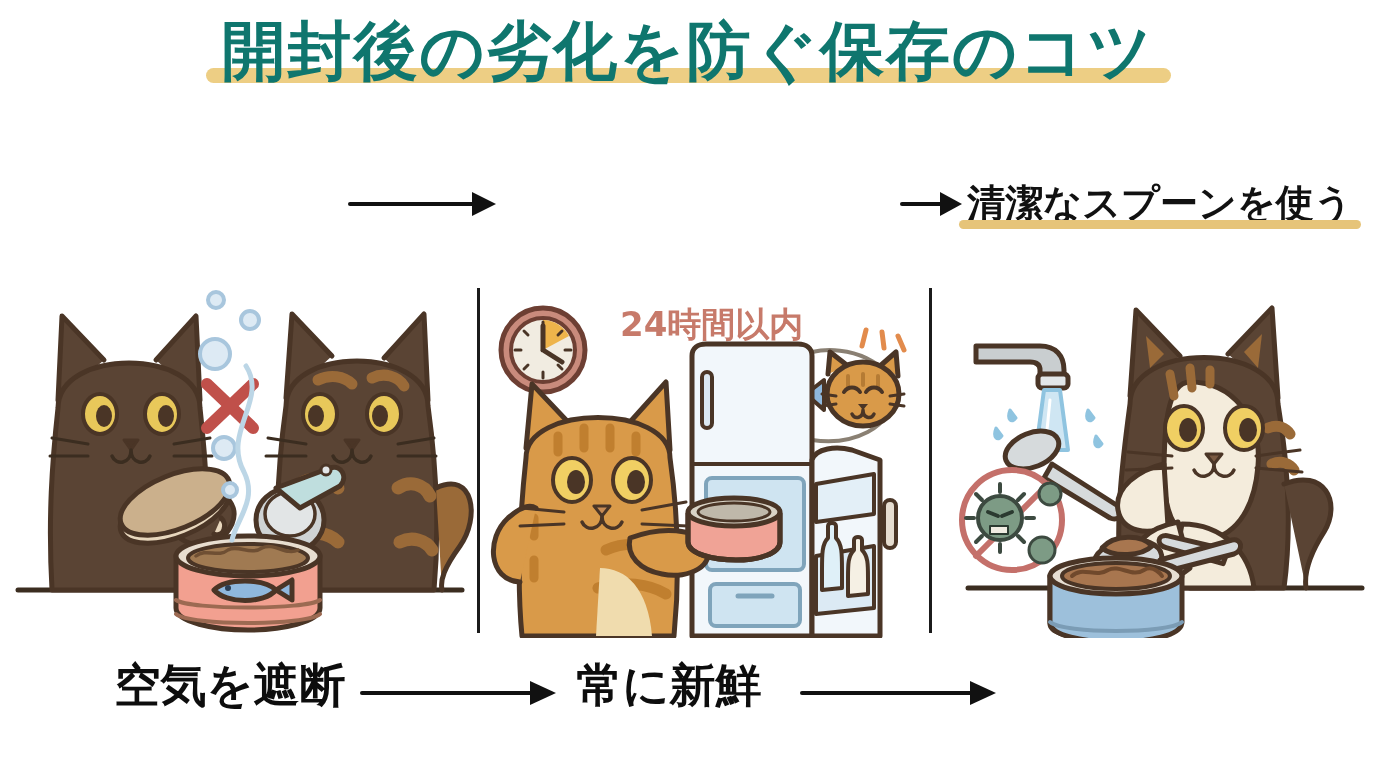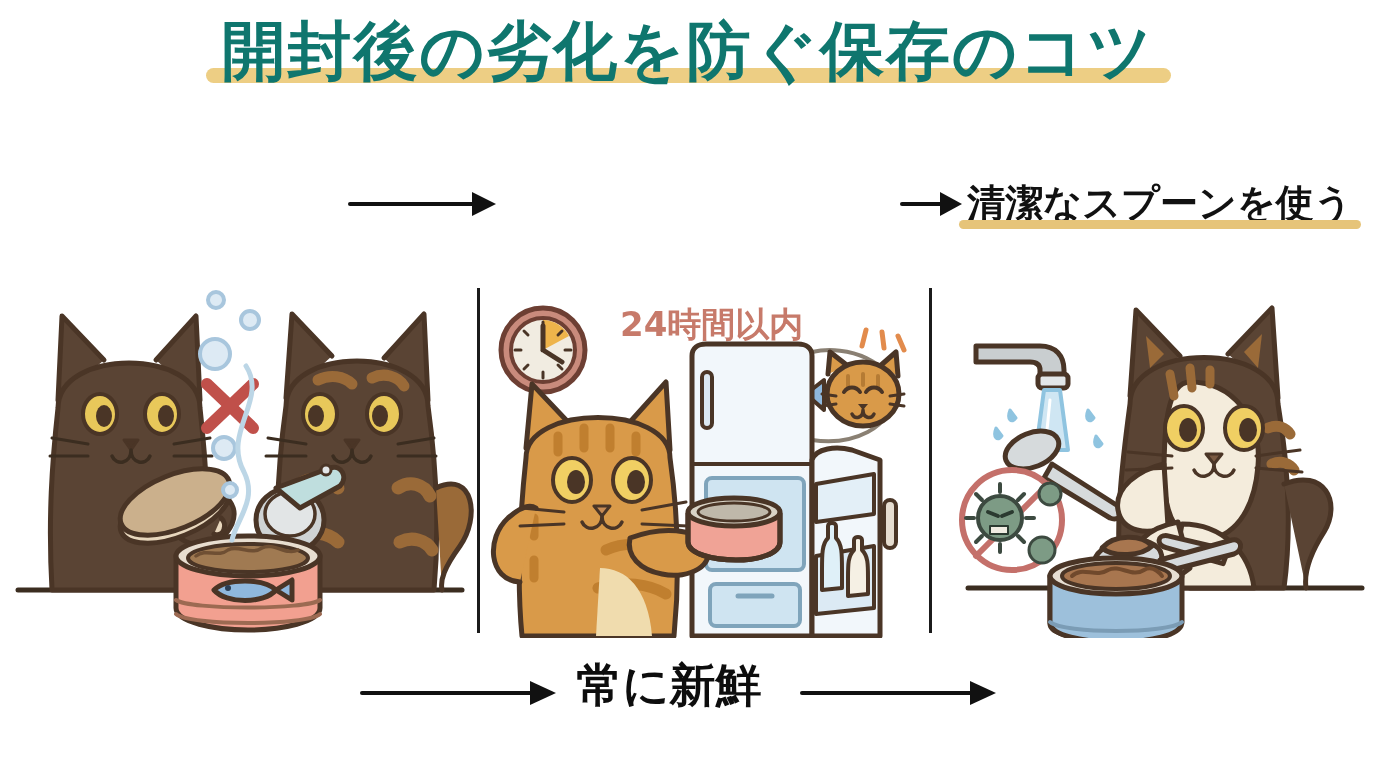--- a/index.html
+++ b/index.html
@@ -405,20 +405,21 @@
             <ellipse cx="184" cy="288" rx="54" ry="13" fill="#a8764f" stroke="#4a3526" stroke-width="4"></ellipse>
             <path d="M140 288 C150 278 164 290 176 282 C188 276 200 290 212 282 C222 276 230 288 230 288" stroke="#70492c" stroke-width="4" fill="none"></path>
             <path d="M118 334 C132 346 236 346 250 334" stroke="#7b9cb5" stroke-width="4" fill="none"></path>
           </g>
         </g>
       </svg>
     </div>
   </div>
 
   <div class="bsteps">
+    <div class="bstep" id="b1">空気を遮断</div>
     <div class="arrow-top" id="barrowA">
       <span class="arrow-line"></span>
       <span class="arrow-head"></span>
     </div>
     <div class="bstep" id="b2">常に新鮮</div>
     <div class="arrow-top" id="barrowB">
       <span class="arrow-line"></span>
       <span class="arrow-head"></span>
     </div>
   </div>

